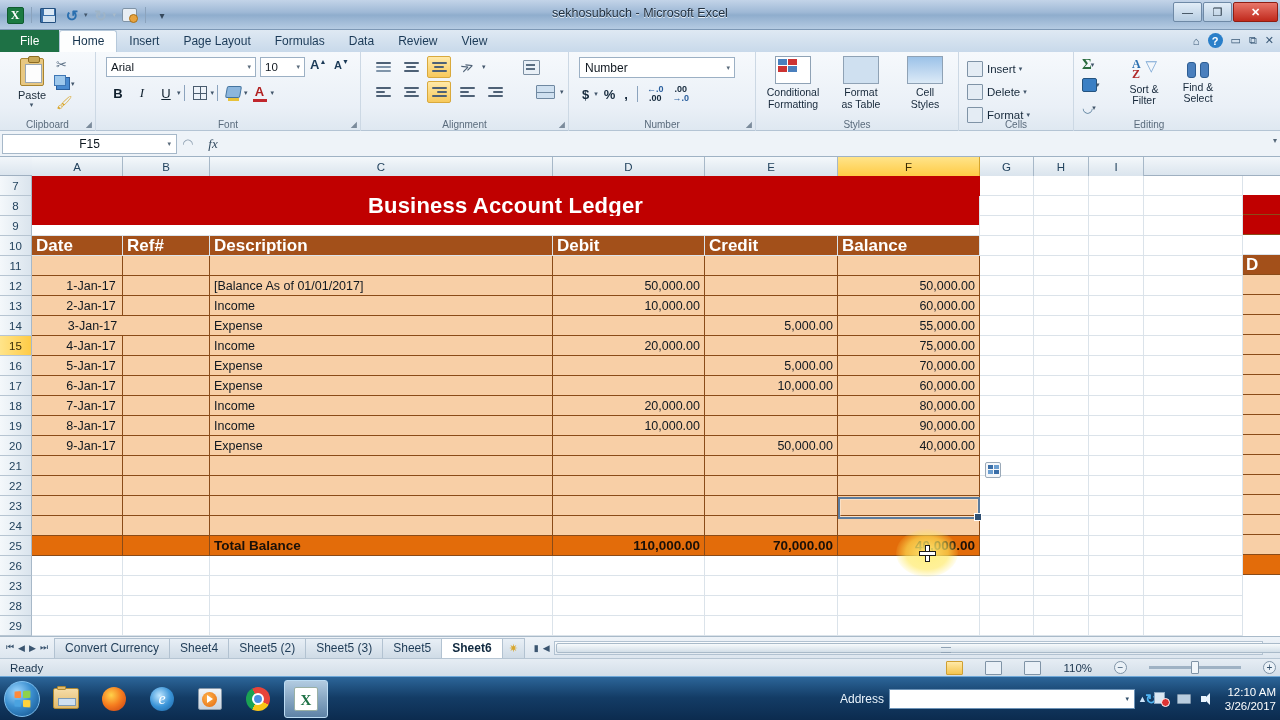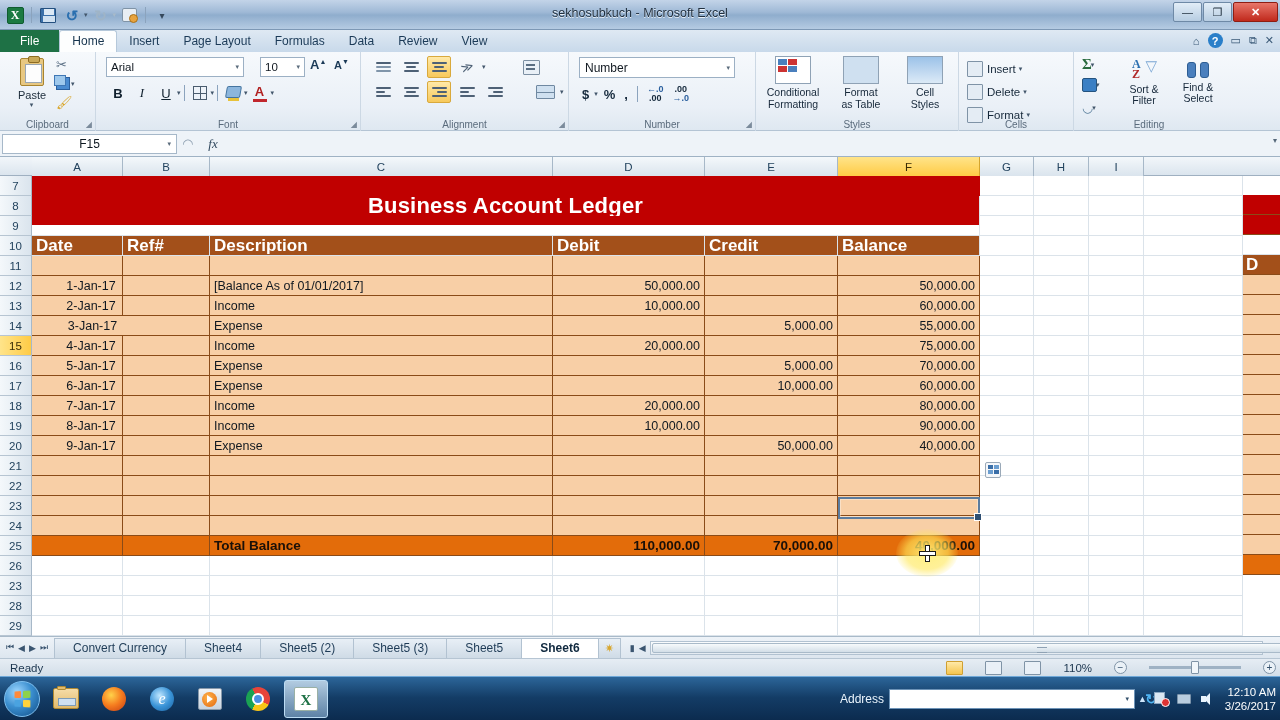--- a/index.html
+++ b/index.html
@@ -86,21 +86,21 @@
   .mini-btns { position:absolute; left:56px; top:4px; }
   .mb { height:17px; display:flex; align-items:center; gap:2px; margin-bottom:2px; }
   .scissors { color:#5d7186; font-size:13px; }
   .copy-ico { width:14px;height:13px;background:#4a8bd0;border:1px solid #2a5f9e; position:relative;}
   .copy-ico:after{content:"";position:absolute;left:-3px;top:-3px;width:10px;height:9px;background:#9ec8ec;border:1px solid #3f77b5;}
   .brush-ico { color:#d9a528; font-size:13px; }
 
   
   .g-font { left:96px; width:265px; }
   .fname {
-    position:absolute; left:10px; top:5px; width:138px; height:20px;
+    position:absolute; left:10px; top:5px; width:150px; height:20px;
     background:#fff; border:1px solid #9cb0c4; font-size:11.5px; color:#101820;
     padding:2px 4px; display:flex; align-items:center;
   }
   .fcaret { position:absolute; right:4px; font-size:7px; color:#5a6b7c; }
   .fsize {
     position:absolute; left:164px; top:5px; width:45px; height:20px;
     background:#fff; border:1px solid #9cb0c4; font-size:11.5px; color:#101820;
     padding:2px 4px; display:flex; align-items:center;
   }
   .grow { position:absolute; left:214px; top:5px; font-size:13px; color:#1b3a57; font-weight:bold; }
@@ -248,21 +248,21 @@
   .cursor-plus i { position:absolute; background:#fff; border:1px solid #1a1a1a; }
 
   
   .tabstrip {
     position:absolute; left:0; top:636px; width:1280px; height:22px;
     background:linear-gradient(180deg,#eef3f8,#dde6ef); border-top:1px solid #a9bac9;
     display:flex; align-items:center;
   }
   .navbtns { display:flex; align-items:center; gap:4px; padding:0 6px; font-size:9px; color:#3b5570; }
   .stab {
-    padding:2px 18px 3px; font-size:12px; color:#1e3b56; height:20px; display:flex; align-items:center;
+    padding:2px 10px 3px; font-size:12px; color:#1e3b56; height:20px; display:flex; align-items:center;
     background:linear-gradient(180deg,#e8eff6,#cfdbe6);
     border:1px solid #b2c2d1; border-bottom:none; margin-right:-1px;
     transform: skewX(0deg);
   }
   .stab.active { background:#fff; font-weight:bold; color:#10293f; }
   .stab.newsheet { padding:2px 6px; }
   .hscroll-area { flex:1; display:flex; align-items:center; padding-left:6px; }
   .hsbar { flex:1; height:14px; background:linear-gradient(180deg,#fafcfe,#e4ebf2); border:1px solid #b2c2d1; position:relative; margin-right:2px; }
   .hsthumb { position:absolute; left:1px; top:1px; width:780px; height:10px; background:linear-gradient(180deg,#f7fafc,#d3dee8); border:1px solid #a9bac9; border-radius:2px; }
   .hsthumb:after{content:"";position:absolute;left:50%;top:3px;margin-left:-5px;width:10px;height:4px;border-top:1px solid #8fa2b4;border-bottom:1px solid #8fa2b4;}

